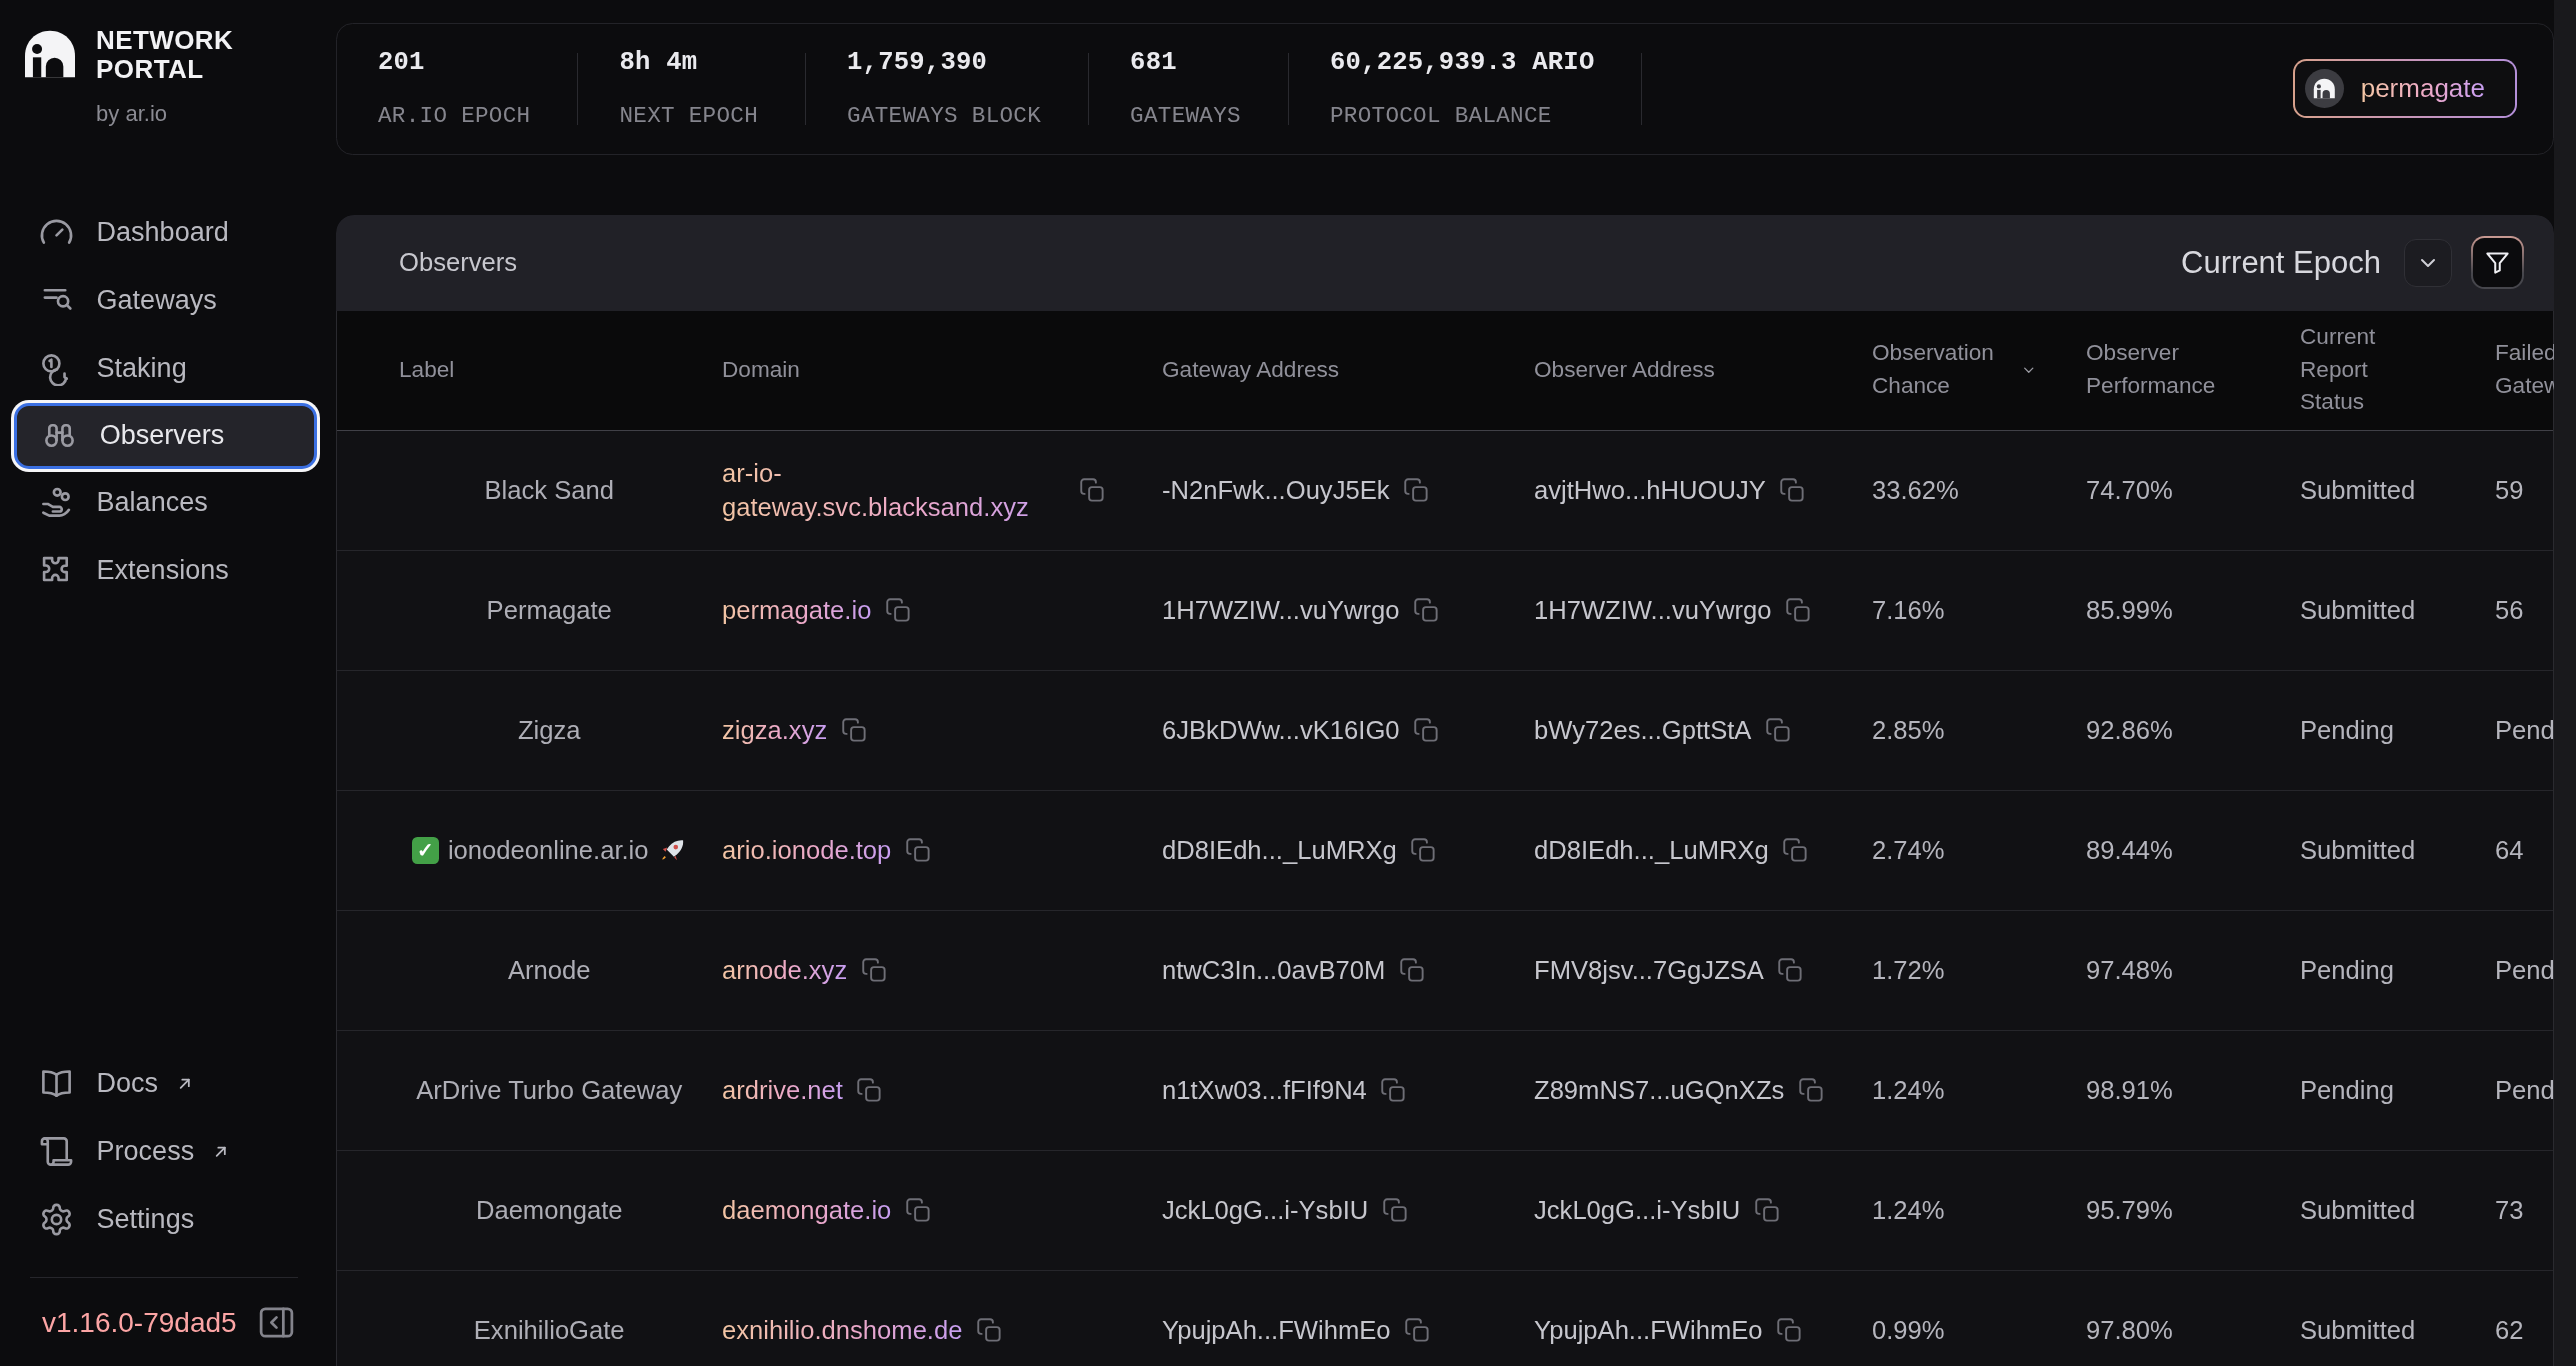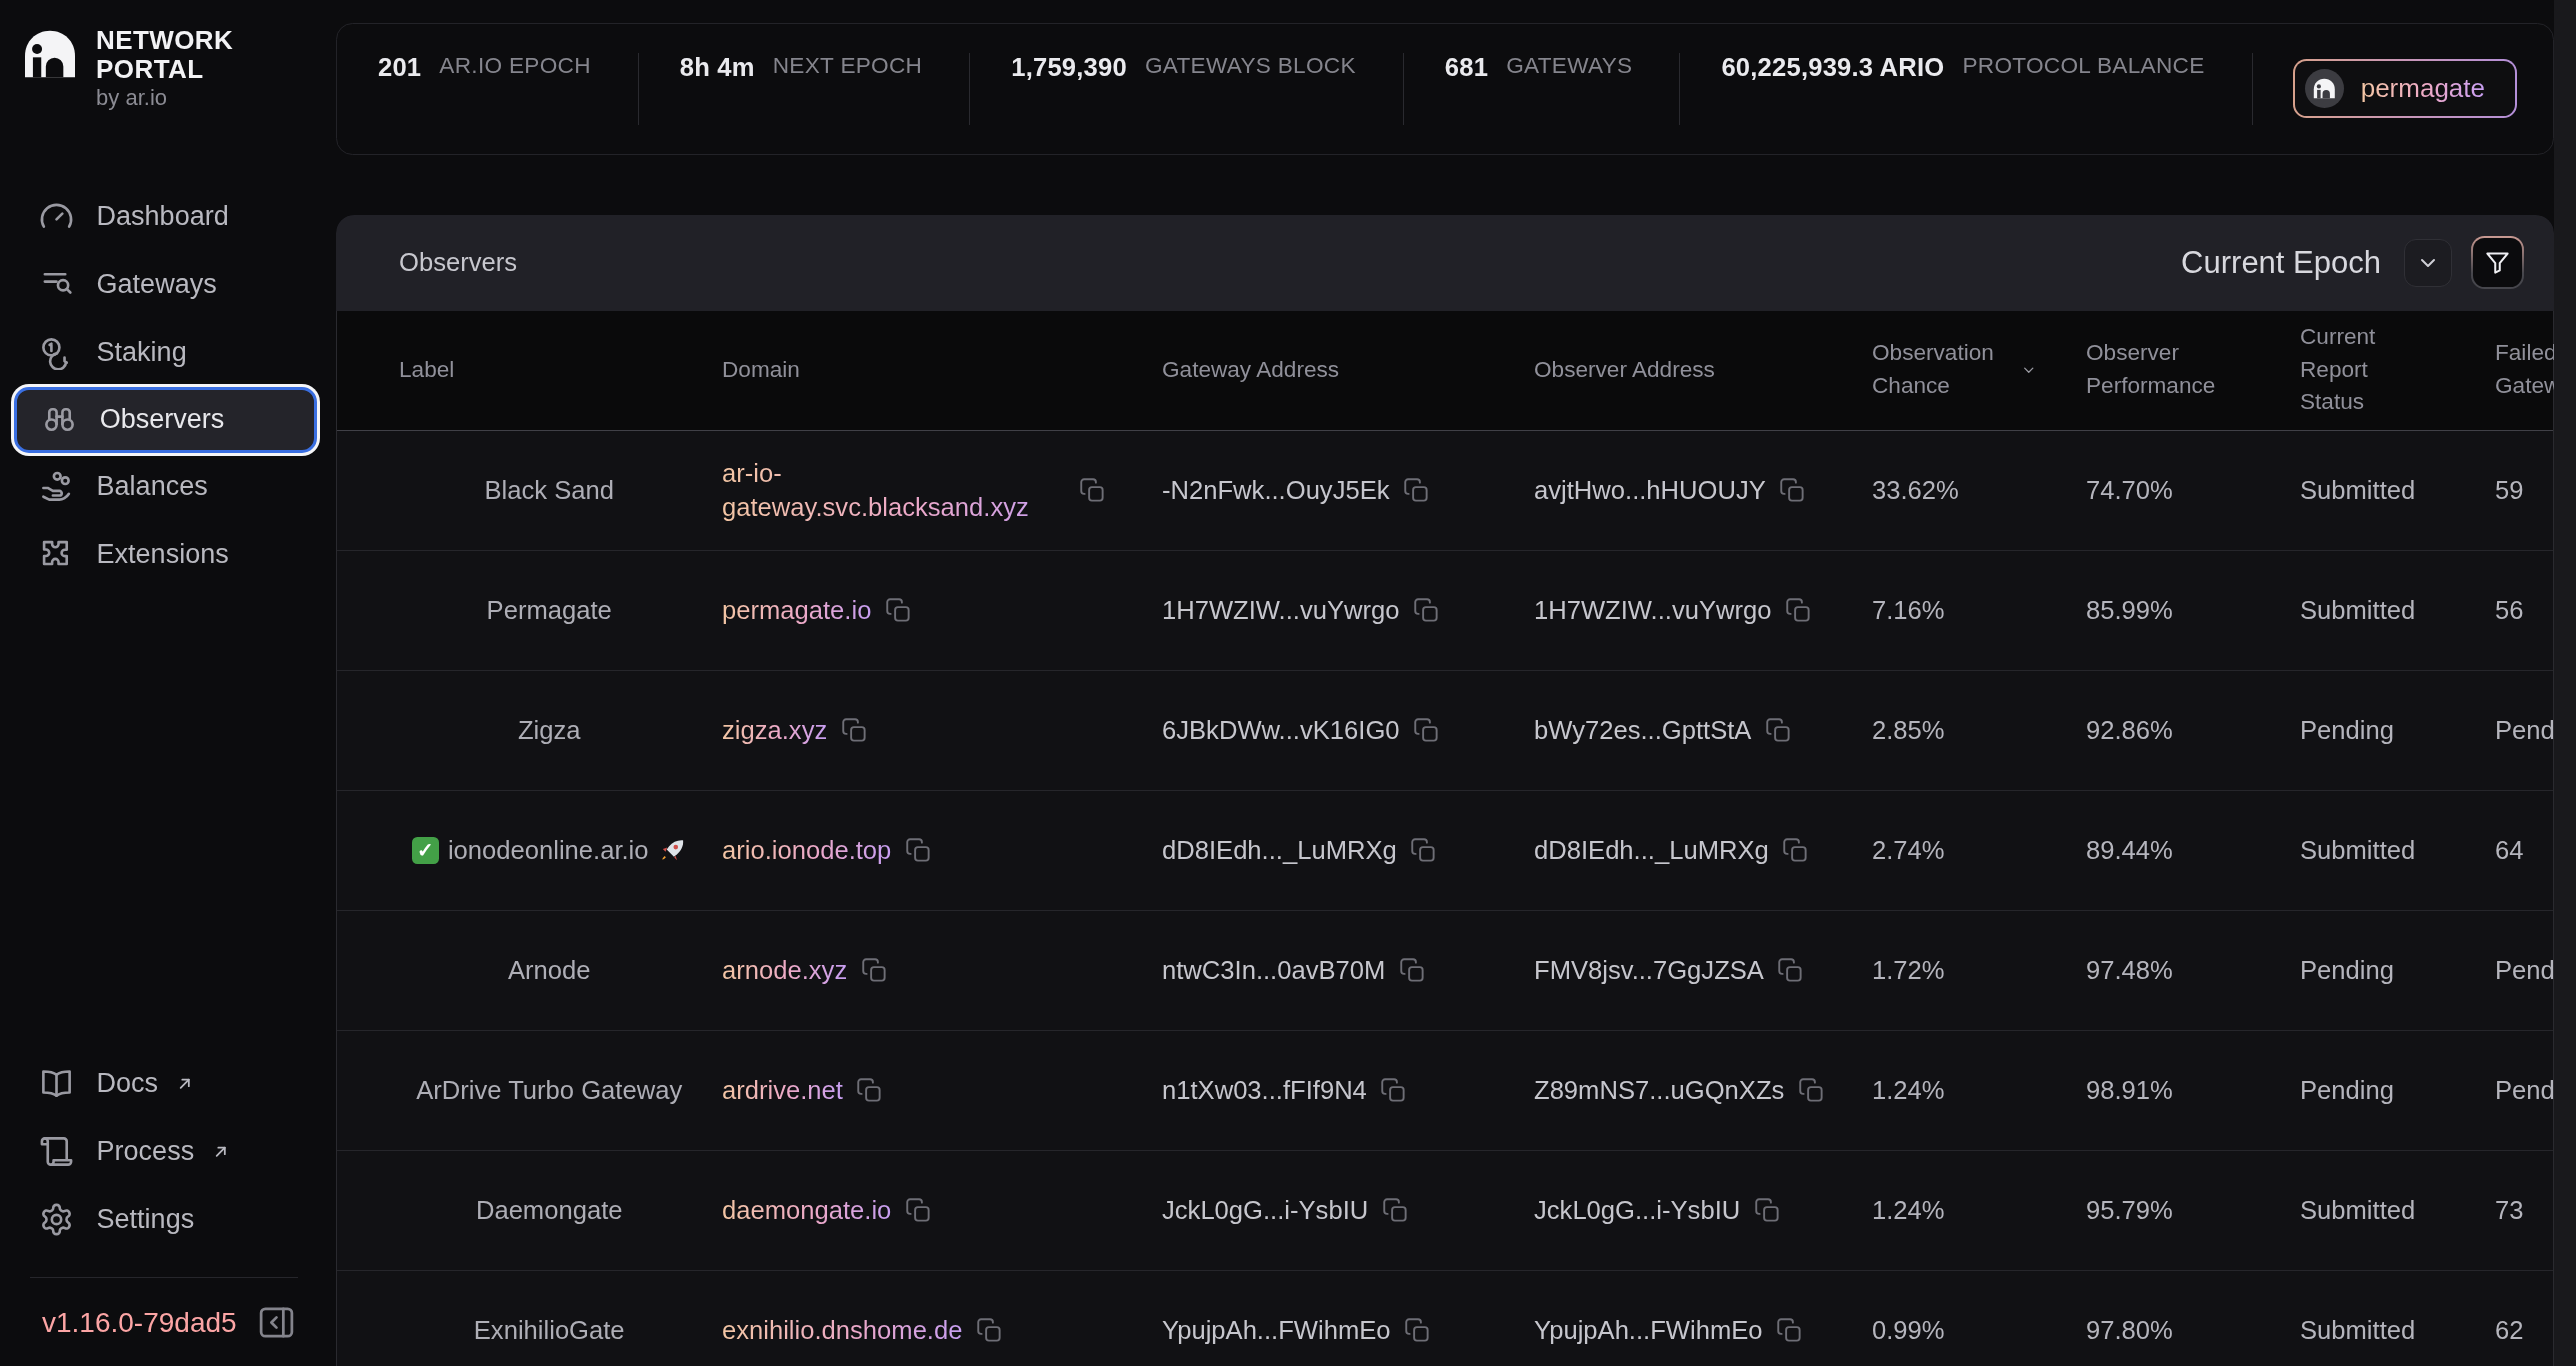--- a/index.html
+++ b/index.html
@@ -13,21 +13,21 @@
   svg { display:block; }
 
   
   .scroll-strip { position:absolute; top:0; right:0; width:22px; height:100%; background:#19191c; }
 
   
   .sidebar { position:absolute; top:0; left:0; width:336px; height:100%; background:#0c0c0e; }
   .logo-row { display:flex; gap:19.5px; padding:25.6px 0 0 22.6px; align-items:flex-start; }
   .logo-mark { width:54px; height:50px; flex:none; margin-top:3px; }
   .logo-title { font-size:26px; font-weight:bold; color:#f2f2f4; line-height:1.12; letter-spacing:0.4px; }
-  .logo-sub { font-size:22px; color:#8b8b93; margin-top:1px; }
+  .logo-sub { font-size:22px; color:#8b8b93; margin-top:17px; }
 
   .nav { margin-top:72px; display:flex; flex-direction:column; }
   .nav-item {
     display:flex; align-items:center; gap:22.6px;
     height:68px; padding-left:39px; cursor:pointer;
     font-size:27px; color:#b9b9c0;
   }
   .nav-item .nicon { width:35px; height:35px; flex:none; color:#9a9aa2; }
   .nav-item.active {
     margin:0 19.5px 0 13.5px; padding-left:25.6px; height:66px;
@@ -47,21 +47,21 @@
 
   
   .main { position:absolute; left:336px; top:0; width:2218px; height:100%; }
 
   
   .stats-bar {
     height:132px; margin-top:22.6px;
     border:1.5px solid #232328; border-radius:16.5px;
     display:flex; align-items:center;
   }
-  .stat { display:flex; flex-direction:row; justify-content:center; gap:18px; padding:0 47px 0 41px; height:72px; border-right:1.5px solid #2a2a2f; }
+  .stat { display:flex; flex-direction:column; justify-content:center; gap:26px; padding:0 47px 0 41px; height:72px; border-right:1.5px solid #2a2a2f;font-family:Liberation Mono, monospace; }
   .stat-value { font-size:25.6px; font-weight:bold; color:#eaeaee; letter-spacing:0.2px; }
   .stat-label { font-size:22.6px; color:#85858d; letter-spacing:0.3px; }
 
   .wallet-btn {
     margin-left:auto; margin-right:36px;
     display:flex; align-items:center; gap:16.5px;
     height:59px; padding:0 30px 0 10.5px;
     border-radius:13.5px; cursor:pointer;
     border:2.3px solid transparent;
     background:linear-gradient(#0e0e10,#0e0e10) padding-box,

